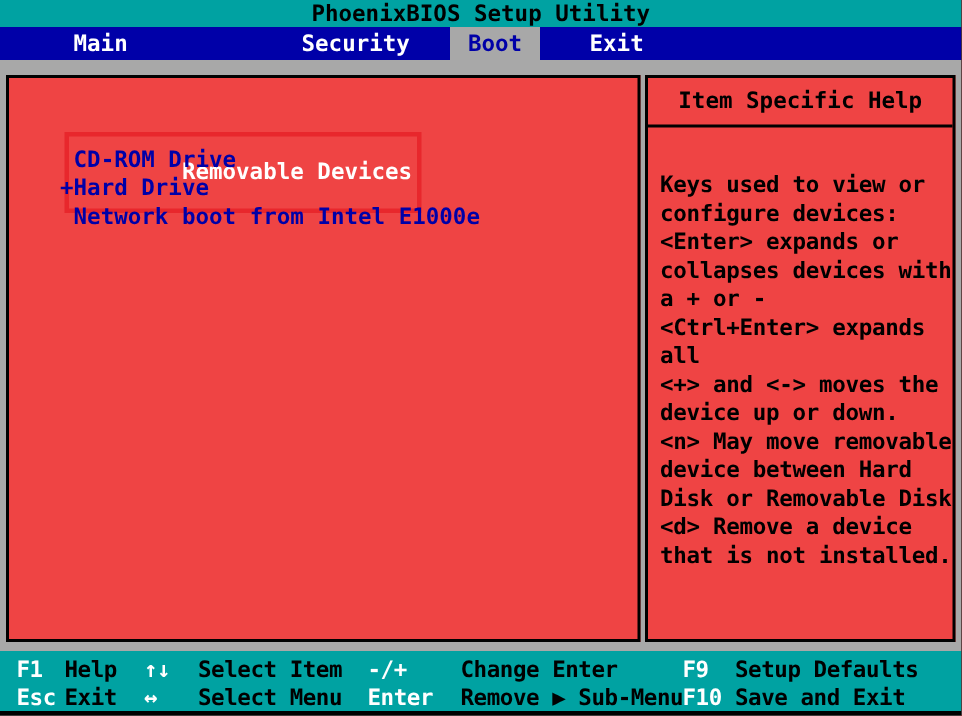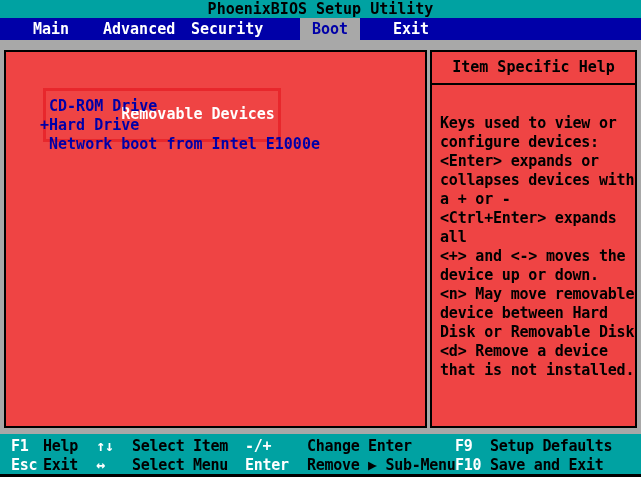--- a/index.html
+++ b/index.html
@@ -24,23 +24,23 @@
     line-height: 18px;
   }
   
   .menu-bar {
     position: absolute; top: 18px; left: 0; right: 0;
     height: 22px;
     background: #0000a8;
     color: #fff;
   }
   .menu-tab { position: absolute; top: 0; height: 22px; line-height: 22px; cursor: default; }
-  .menu-tab.t-main     { left: 33px; }
+  .menu-tab.t-main     { left: 49px; }
   .menu-tab.t-advanced { left: 103px; }
-  .menu-tab.t-security { left: 191px; }
+  .menu-tab.t-security { left: 201px; }
   .menu-tab.t-boot     { left: 300px; width: 60px; text-align: center; background: #a8a8a8; color: #0000a8; }
   .menu-tab.t-exit     { left: 393px; }
   
   .main {
     position: absolute; top: 40px; left: 0; right: 0;
     height: 394px;
     background: #a8a8a8;
   }
   .panel {
     position: absolute;
@@ -117,21 +117,20 @@
 <body>
 
 <div class="screen">
 
   <div class="title-bar">
     <span>PhoenixBIOS Setup Utility</span>
   </div>
 
   <div class="menu-bar">
     <span class="menu-tab t-main">Main</span>
-    <span class="menu-tab t-advanced">Advanced</span>
     <span class="menu-tab t-security">Security</span>
     <span class="menu-tab t-boot">Boot</span>
     <span class="menu-tab t-exit">Exit</span>
   </div>
 
   <div class="main">
 
     <div class="panel boot-panel">
       <span class="red-box">
         <span>Removable Devices</span>

